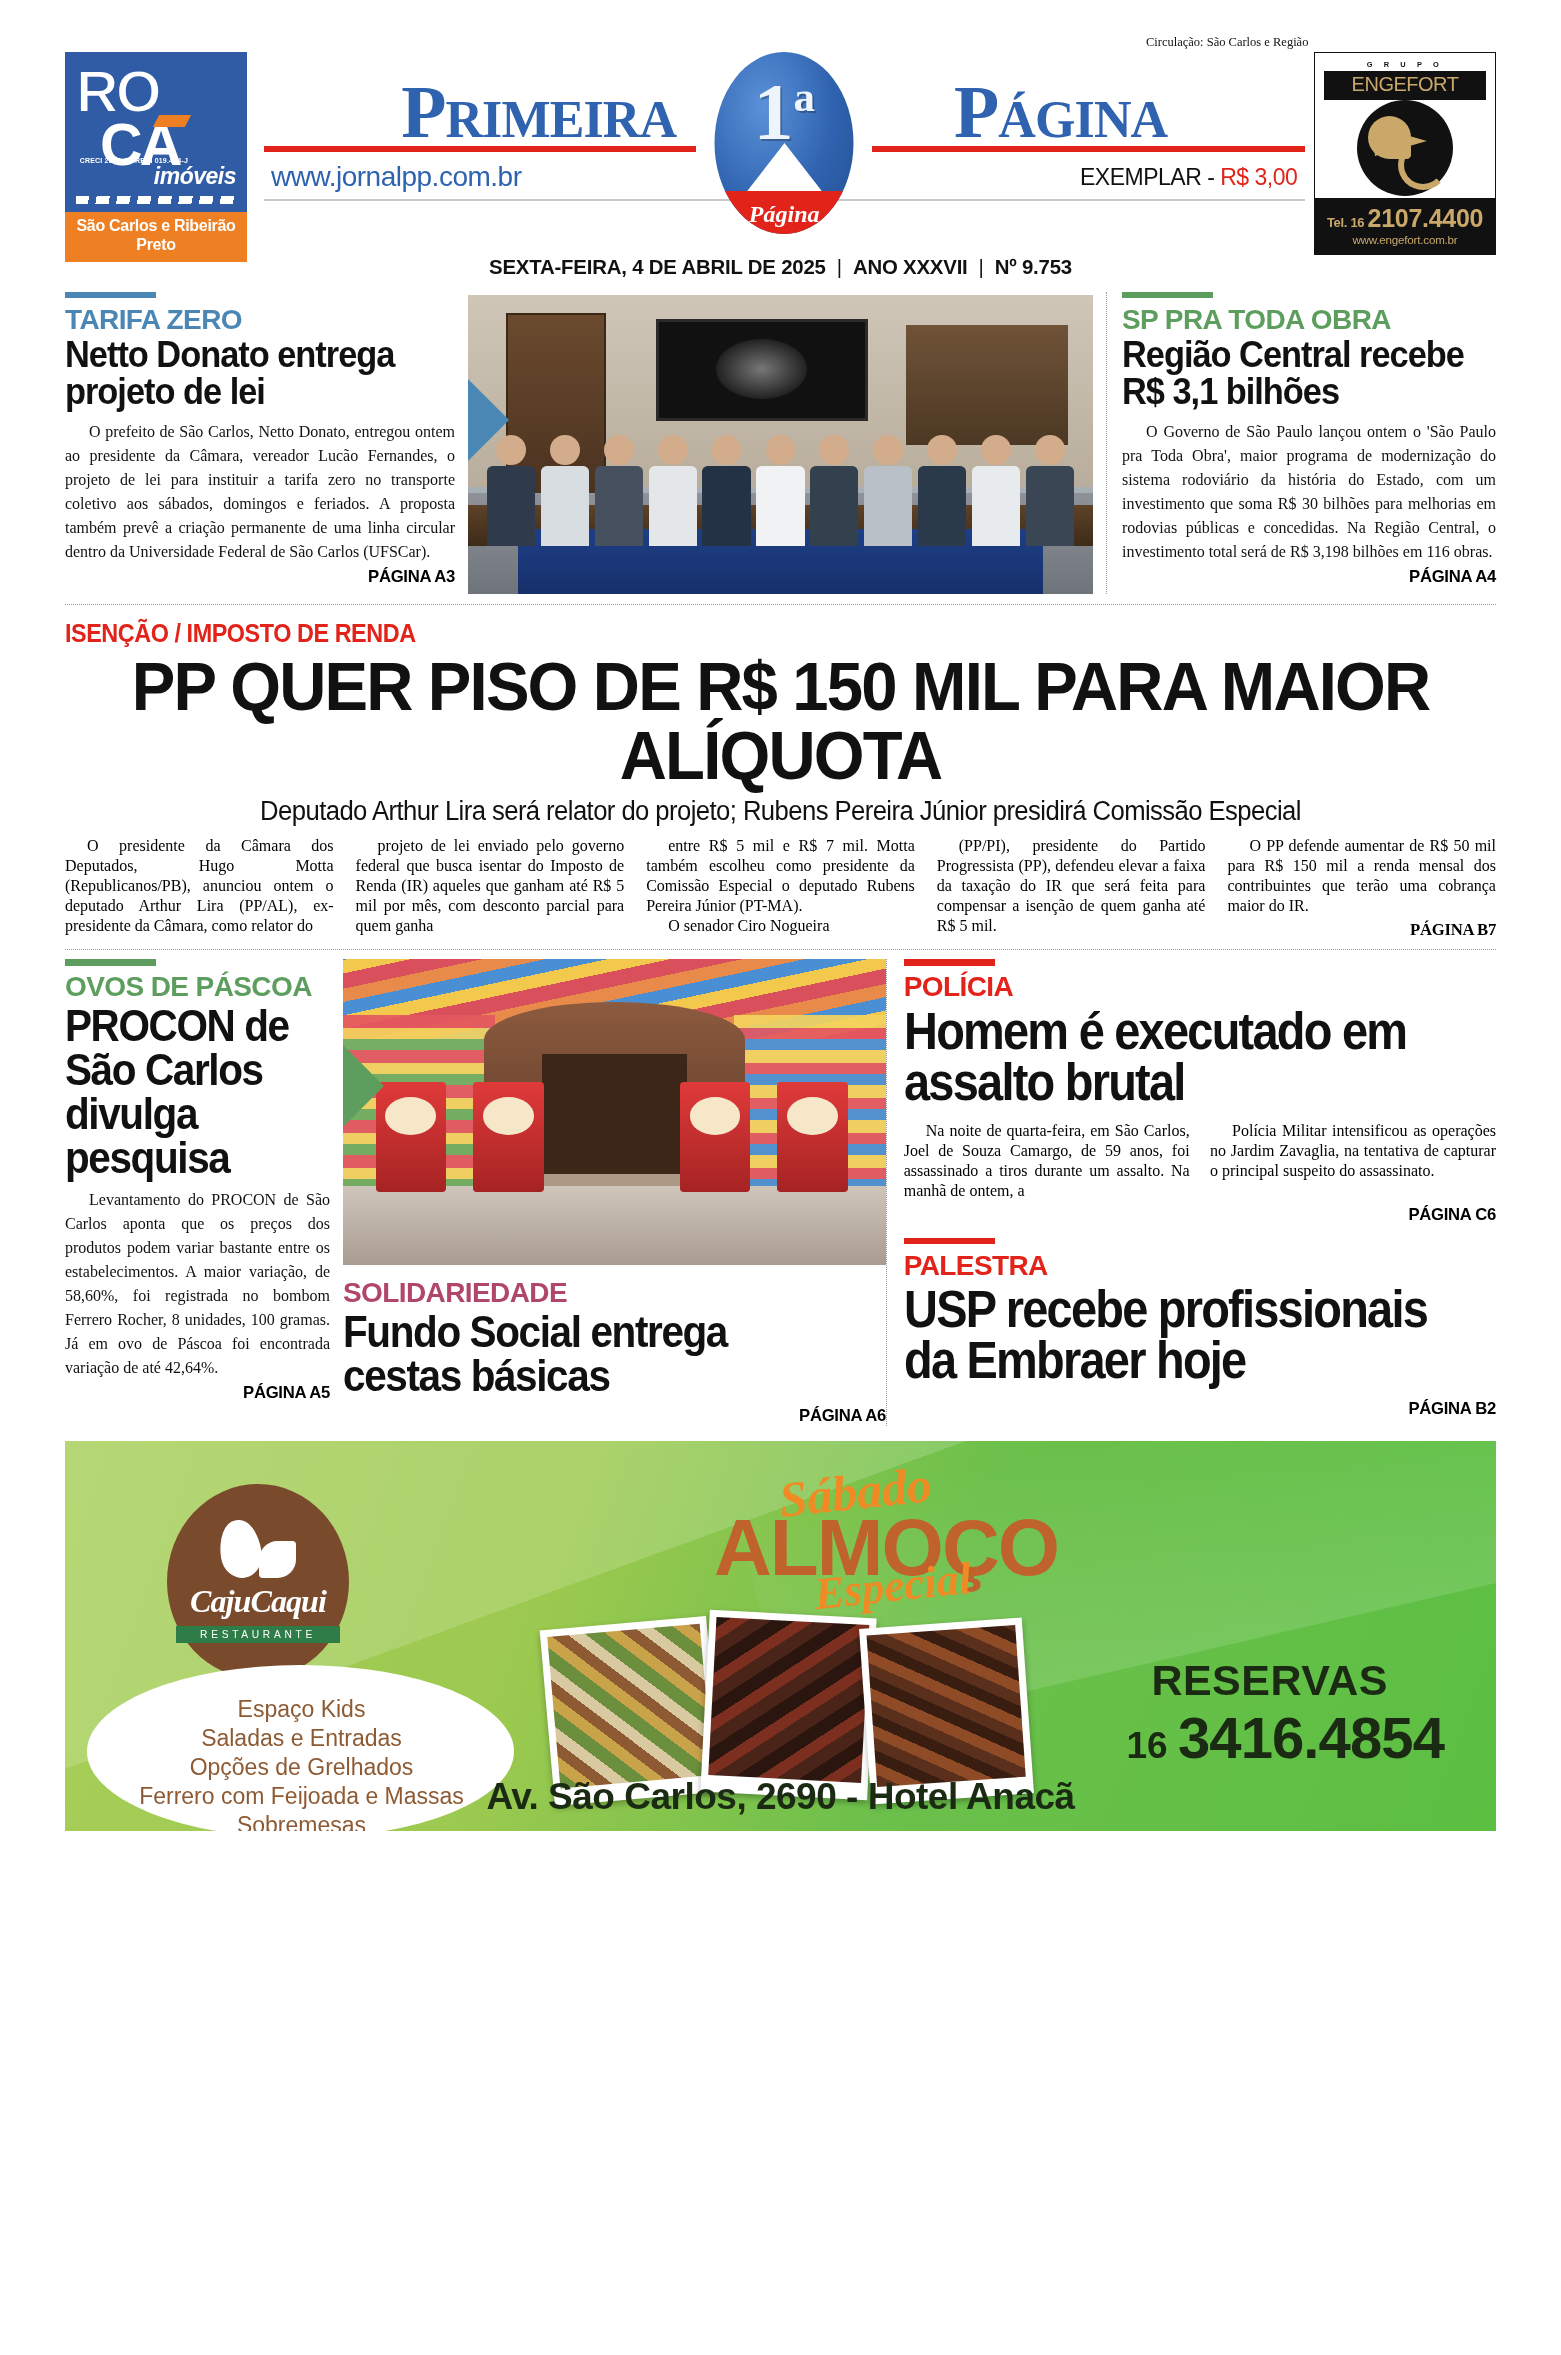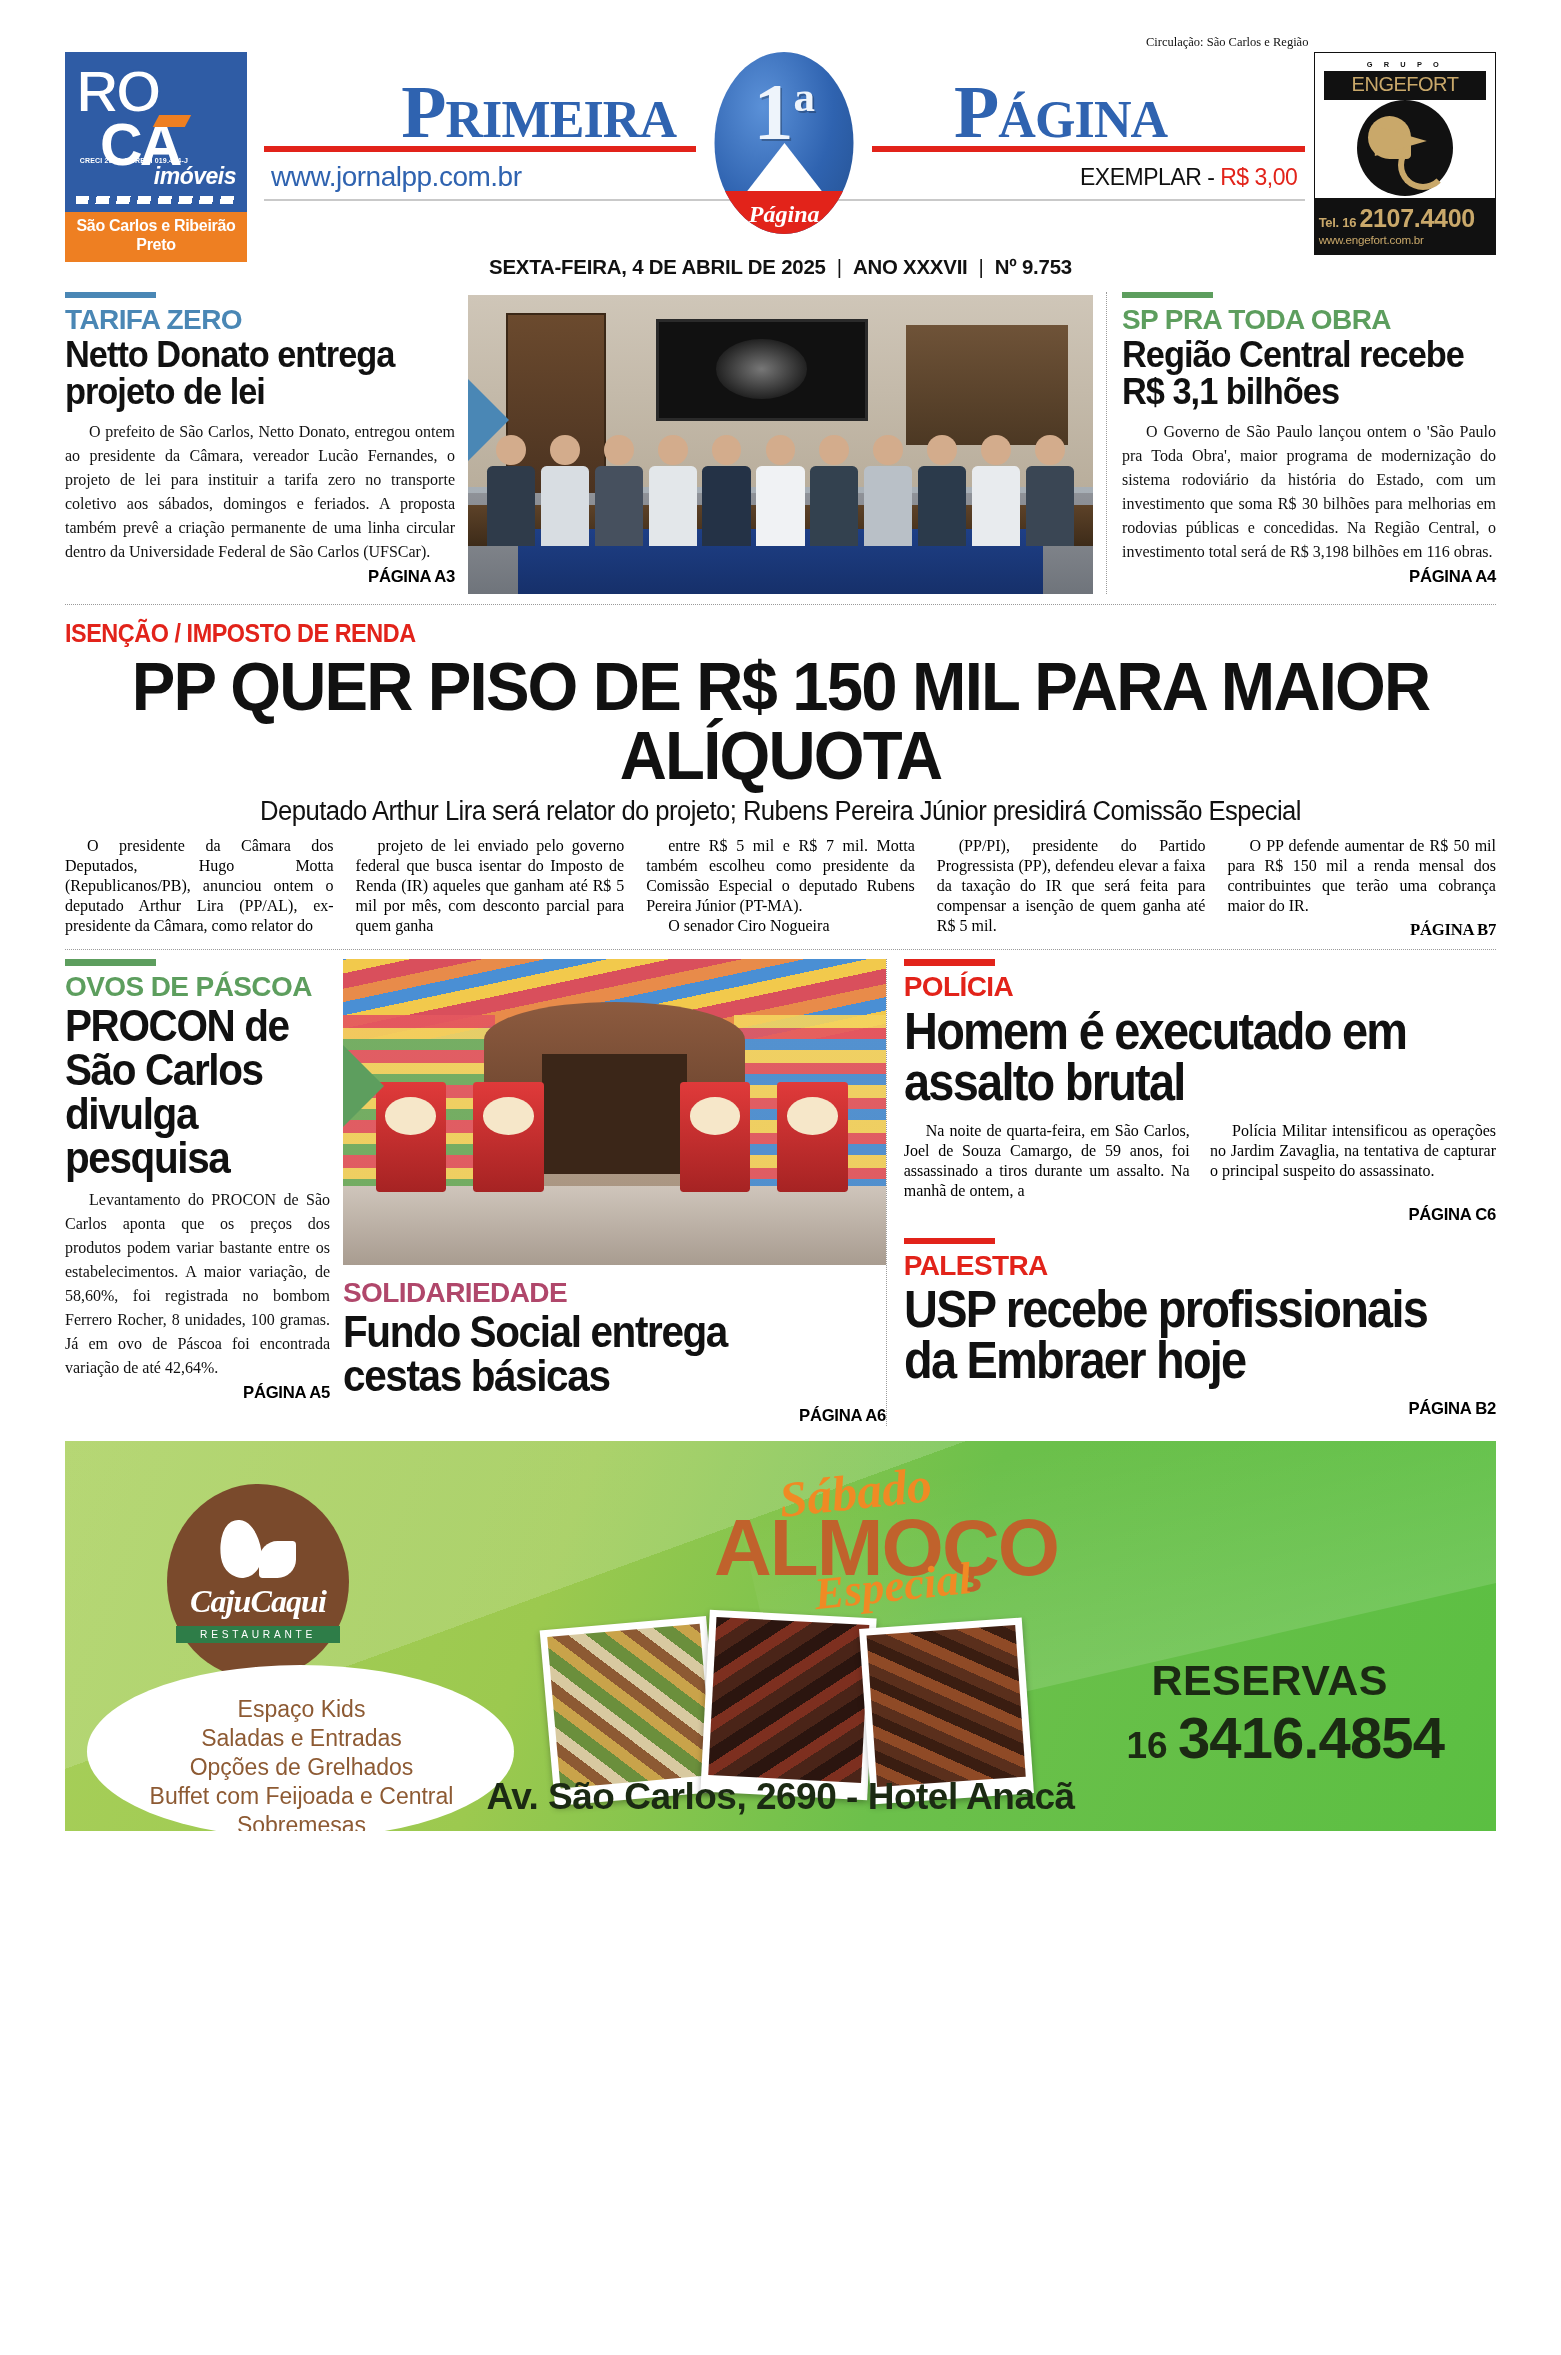--- a/index.html
+++ b/index.html
@@ -76,21 +76,21 @@
   .eng-circle { position:absolute; left:50%; top:5.6px; transform:translateX(-50%);
                 width:96px;height:96px;border-radius:50%;background:#111; }
   .eng-beak { position:absolute; left:50%; top:32px; transform:translateX(-58%);
               width:0;height:0;border-top:15px solid transparent;border-bottom:15px solid transparent;
               border-left:52px solid #c9a86a; }
   .eng-head { position:absolute; left:50%; top:22px; transform:translateX(-86%);
               width:43px;height:43px;border-radius:50% 50% 10% 50%;background:#c9a86a; }
   .eng-swoosh { position:absolute; left:50%; top:46px; transform:translateX(-14%);
                 width:50px;height:50px;border:6.5px solid #c9a86a;border-radius:50%;
                 border-top-color:transparent; border-right-color:transparent; }
-  .eng-bot { background:#111; text-align:left; padding:5.6px 3.7px 7.4px; }
+  .eng-bot { background:#111; text-align:center; padding:5.6px 3.7px 7.4px; }
   .eng-tel { color:#c9a86a; font-weight:700; font-size:13px; letter-spacing:-0.3px; }
   .eng-tel b { font-size:25px; }
   .eng-site { color:#c9a86a; font-size:11.6px; margin-top:0.9px; letter-spacing:-0.2px; }
 
   
   .dateline { text-align:center; font-weight:700; font-size:20.4px; letter-spacing:-0.2px;
               color:#111; padding: 5.6px 0 9.3px; }
   .dateline .sep { color:#111; padding: 0 11px; font-weight:400; }
 
   
@@ -493,21 +493,21 @@
       </div>
       <div class="ad-logo-name">CajuCaqui</div>
       <div class="ad-logo-sub">RESTAURANTE</div>
     </div>
 
     <div class="ad-oval"></div>
     <div class="ad-list">
       <div>Espaço Kids</div>
       <div>Saladas e Entradas</div>
       <div>Opções de Grelhados</div>
-      <div>Buffet com Feijoada e Central</div>
+      <div>Ferrero com Feijoada e Massas</div>
       <div>Sobremesas</div>
       <div>Música ao vivo</div>
     </div>
 
     <div class="ad-sabado">Sábado</div>
     <div class="ad-almoco">ALMOÇO</div>
     <div class="ad-especial">Especial</div>
 
     <div class="ad-photo ad-ph1">
         <div class="inner"></div>

